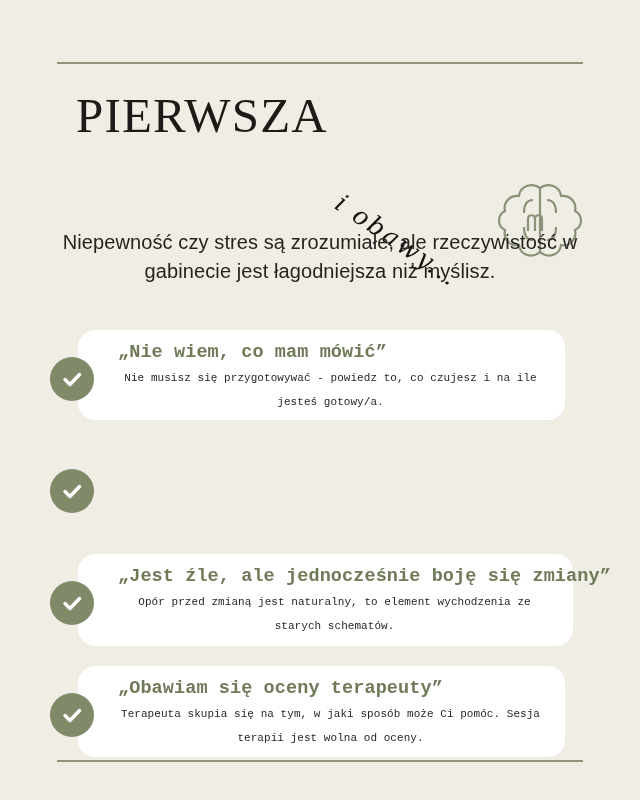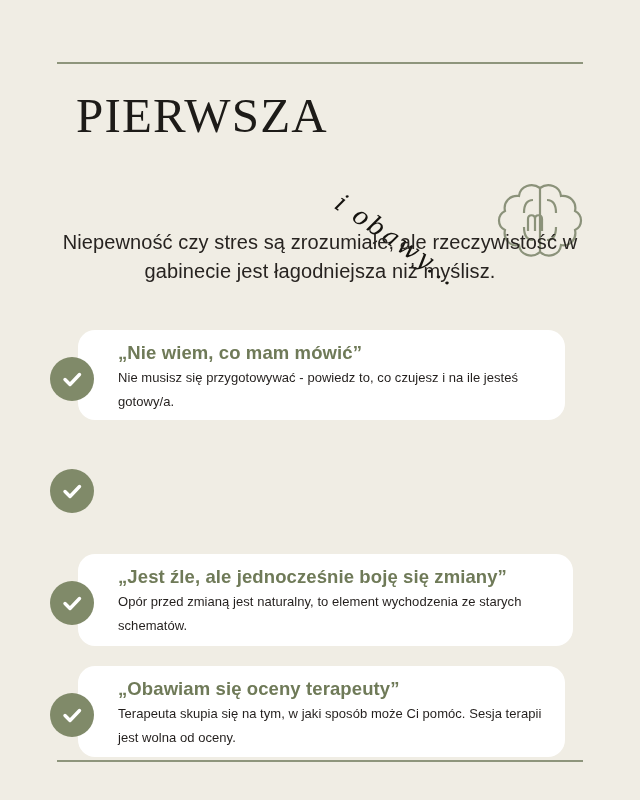--- a/index.html
+++ b/index.html
@@ -93,20 +93,21 @@
     color: #272320;
     letter-spacing: 0.1px;
   }
 
   
   .cards {
     position: absolute;
     left: 0;
     top: 330px;
     width: 640px;
+    font-family: Liberation Mono, monospace;
   }
 
   .card-wrap {
     position: relative;
     height: 90px;
     margin-bottom: 22px;
   }
 
   .card {
     position: absolute;
@@ -123,25 +124,26 @@
   .card-title {
     font-size: 18.5px;
     font-weight: bold;
     color: #6f7a58;
     line-height: 24px;
     letter-spacing: 0.1px;
     white-space: nowrap;
   }
 
   .card-body {
-    font-size: 13px;
+    font-size: 11px;
     color: #231f1d;
     line-height: 24px;
     letter-spacing: 0.05px;
     margin-top: 1px;
+    text-align: center;
   }
 
   .check {
     position: absolute;
     left: 50px;
     top: 27px;
     width: 44px;
     height: 44px;
     border-radius: 50%;
     background: #808a69;

